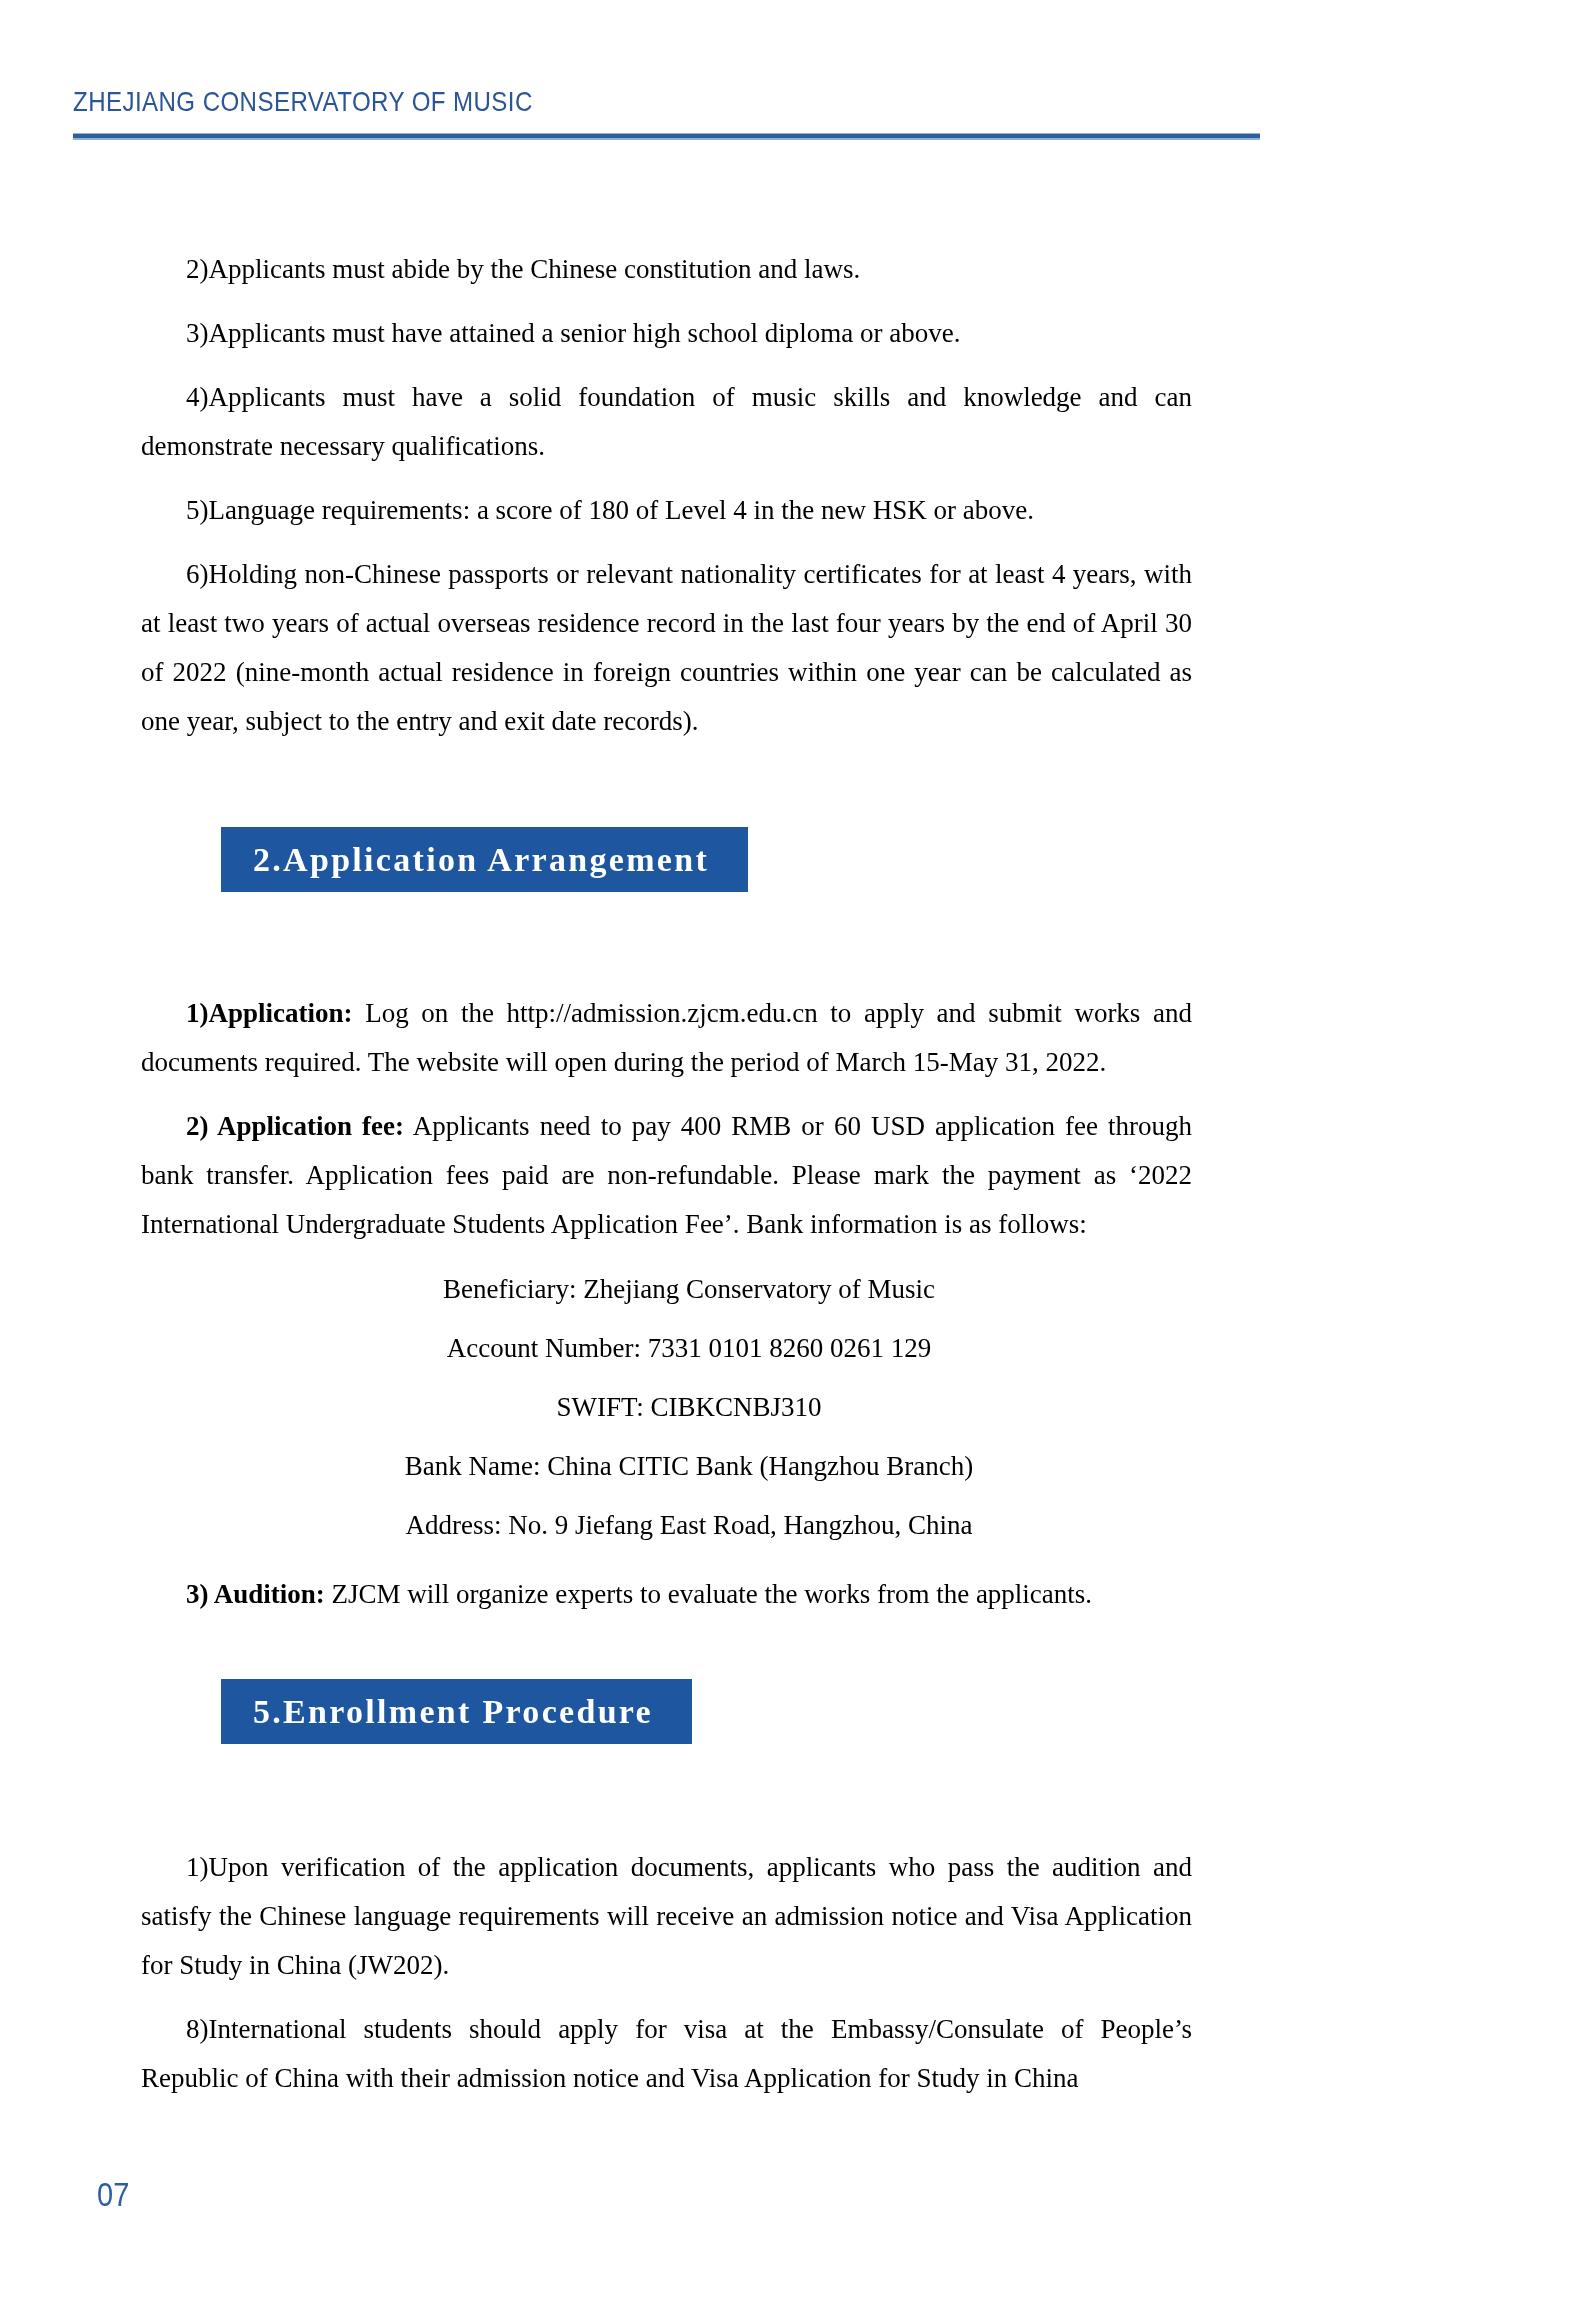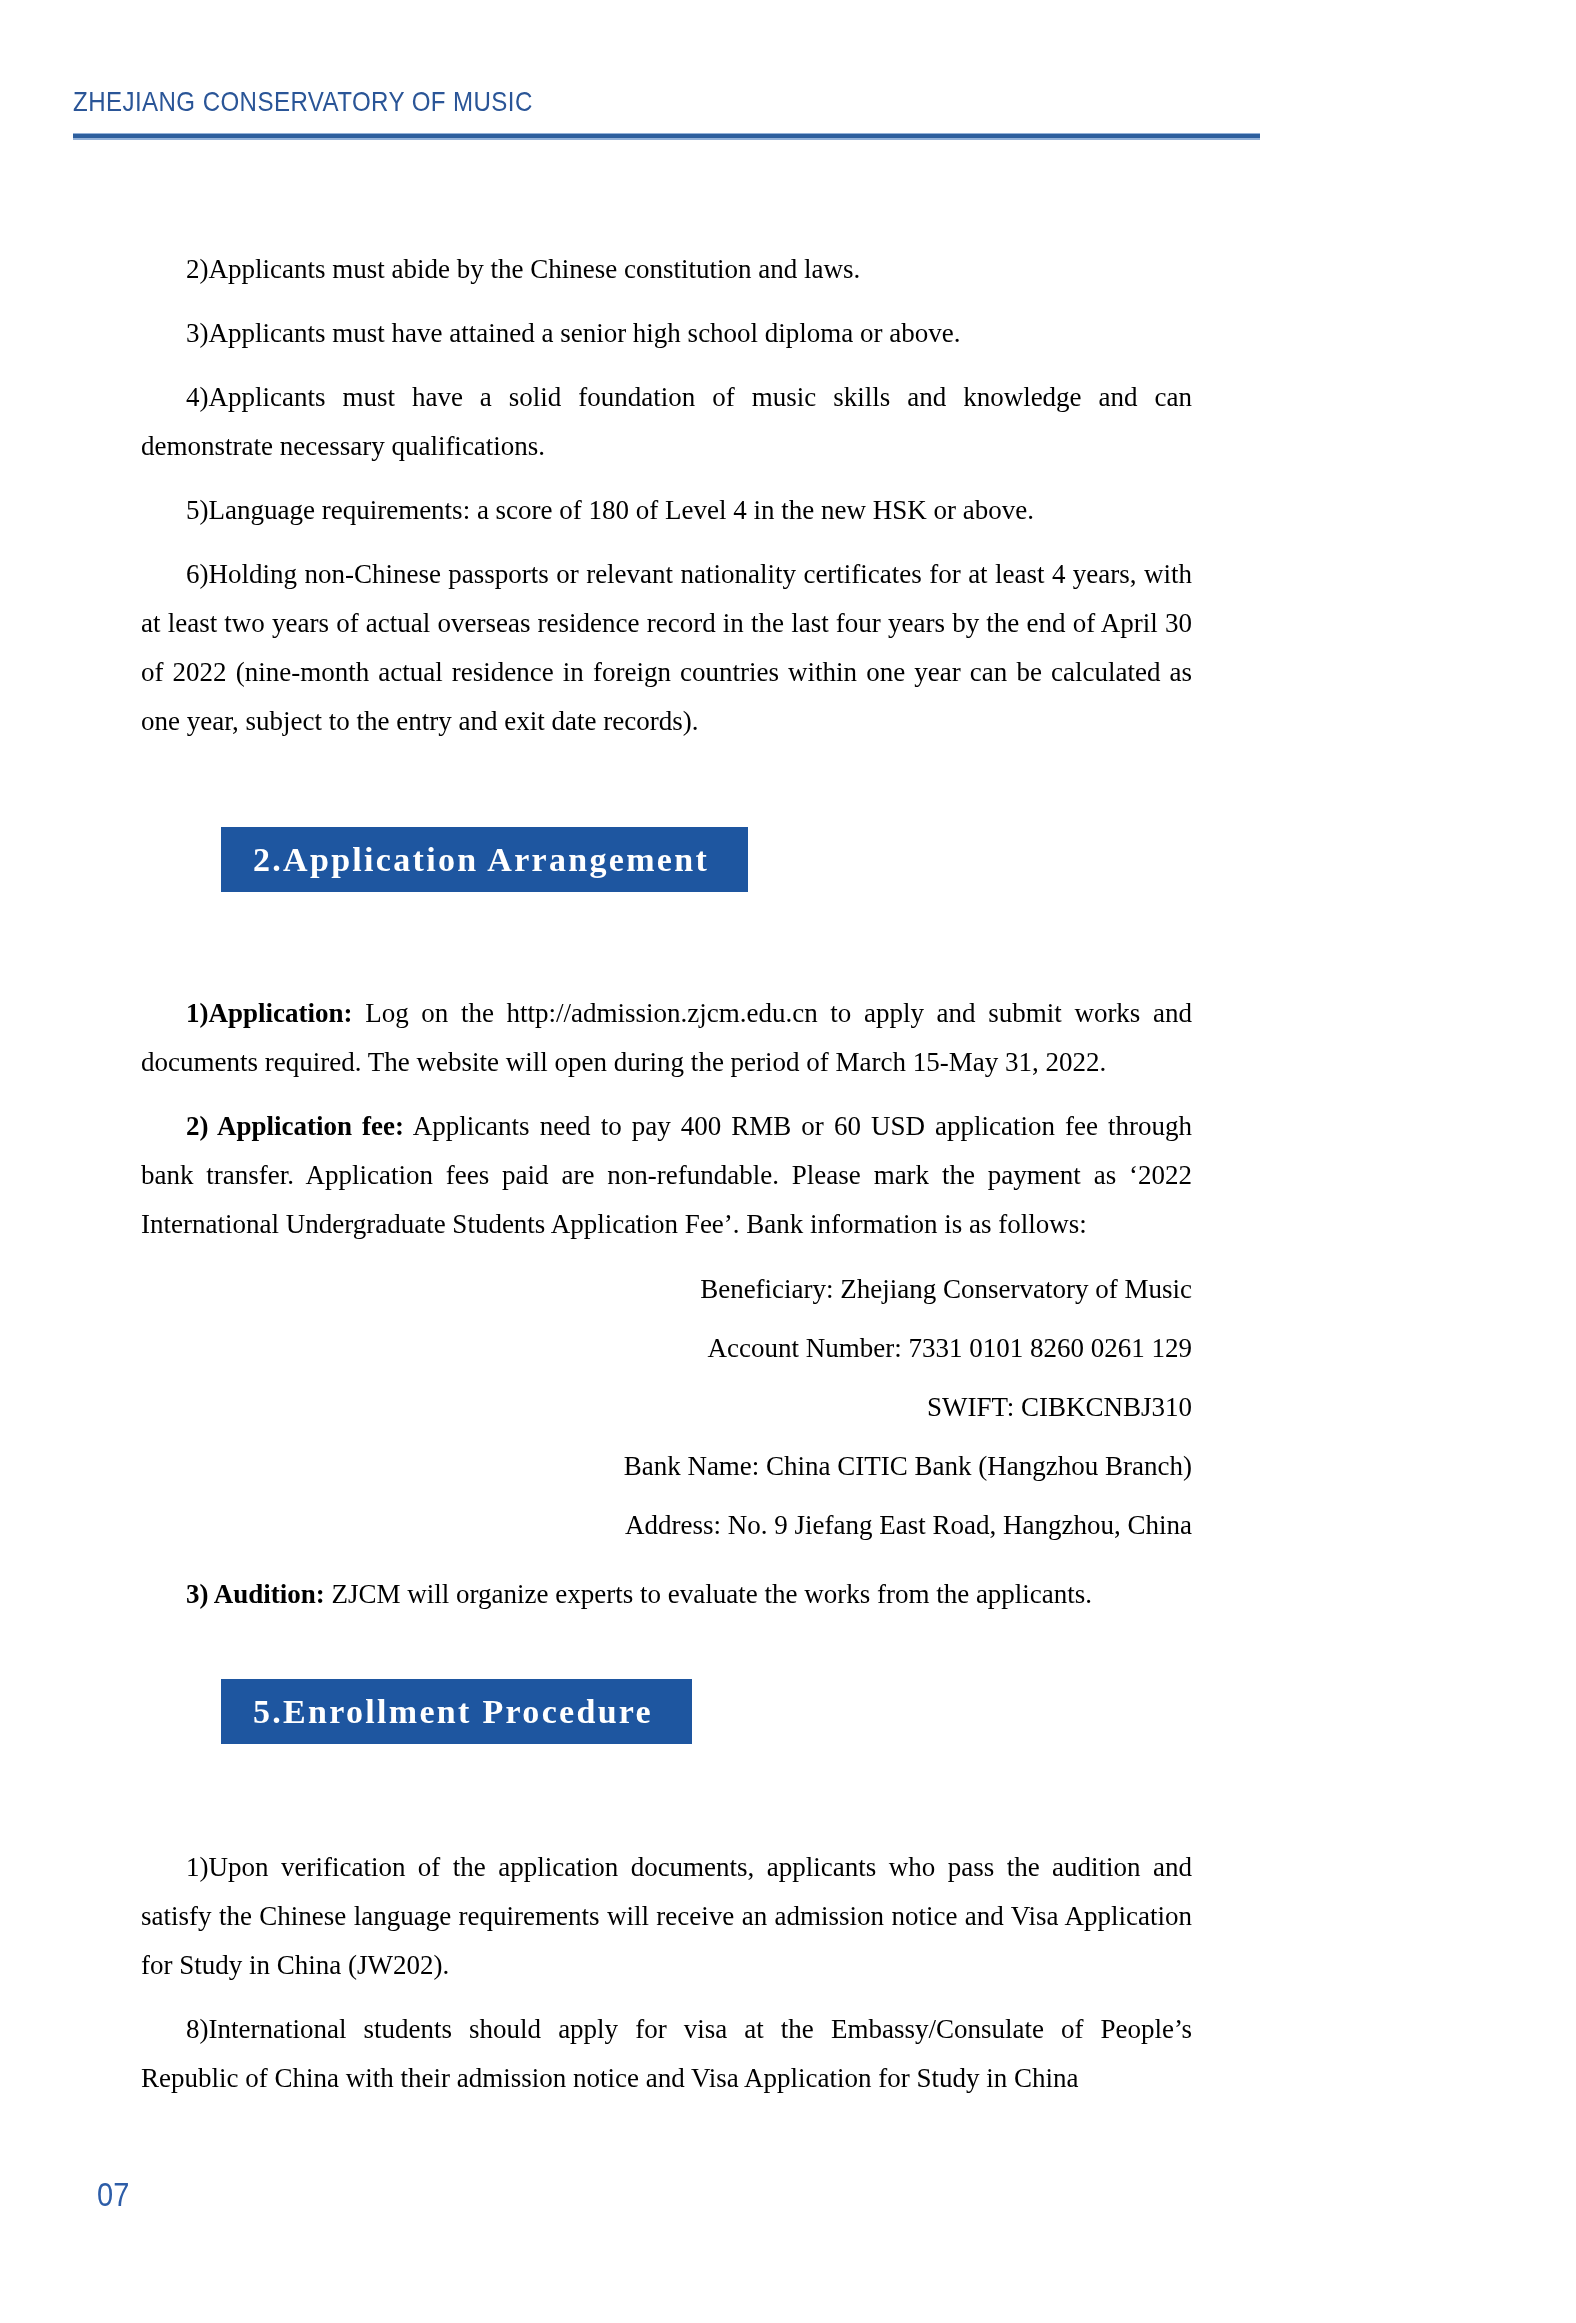--- a/index.html
+++ b/index.html
@@ -45,21 +45,21 @@
     text-indent: 45px;
     text-align: justify;
   }
   p.first-after-header { margin-top: 105px !important; }
   p.sec4-first { margin-top: 97px !important; }
   p.sec5-first { margin-top: 99px !important; }
   .bank-block { margin-top: 11.2px; }
   .bank-line {
     line-height: 59px;
     padding-left: 45px;
-    text-align: right;
+    text-align: center;
   }
   .heading4-wrap { margin-top: 81px; }
   .heading5-wrap { margin-top: 60px; }
   .section-heading {
     display: inline-block;
     margin-left: 80px;
     background: #1e56a0;
     color: #ffffff;
     font-family: "Liberation Serif", serif;
     font-weight: bold;

